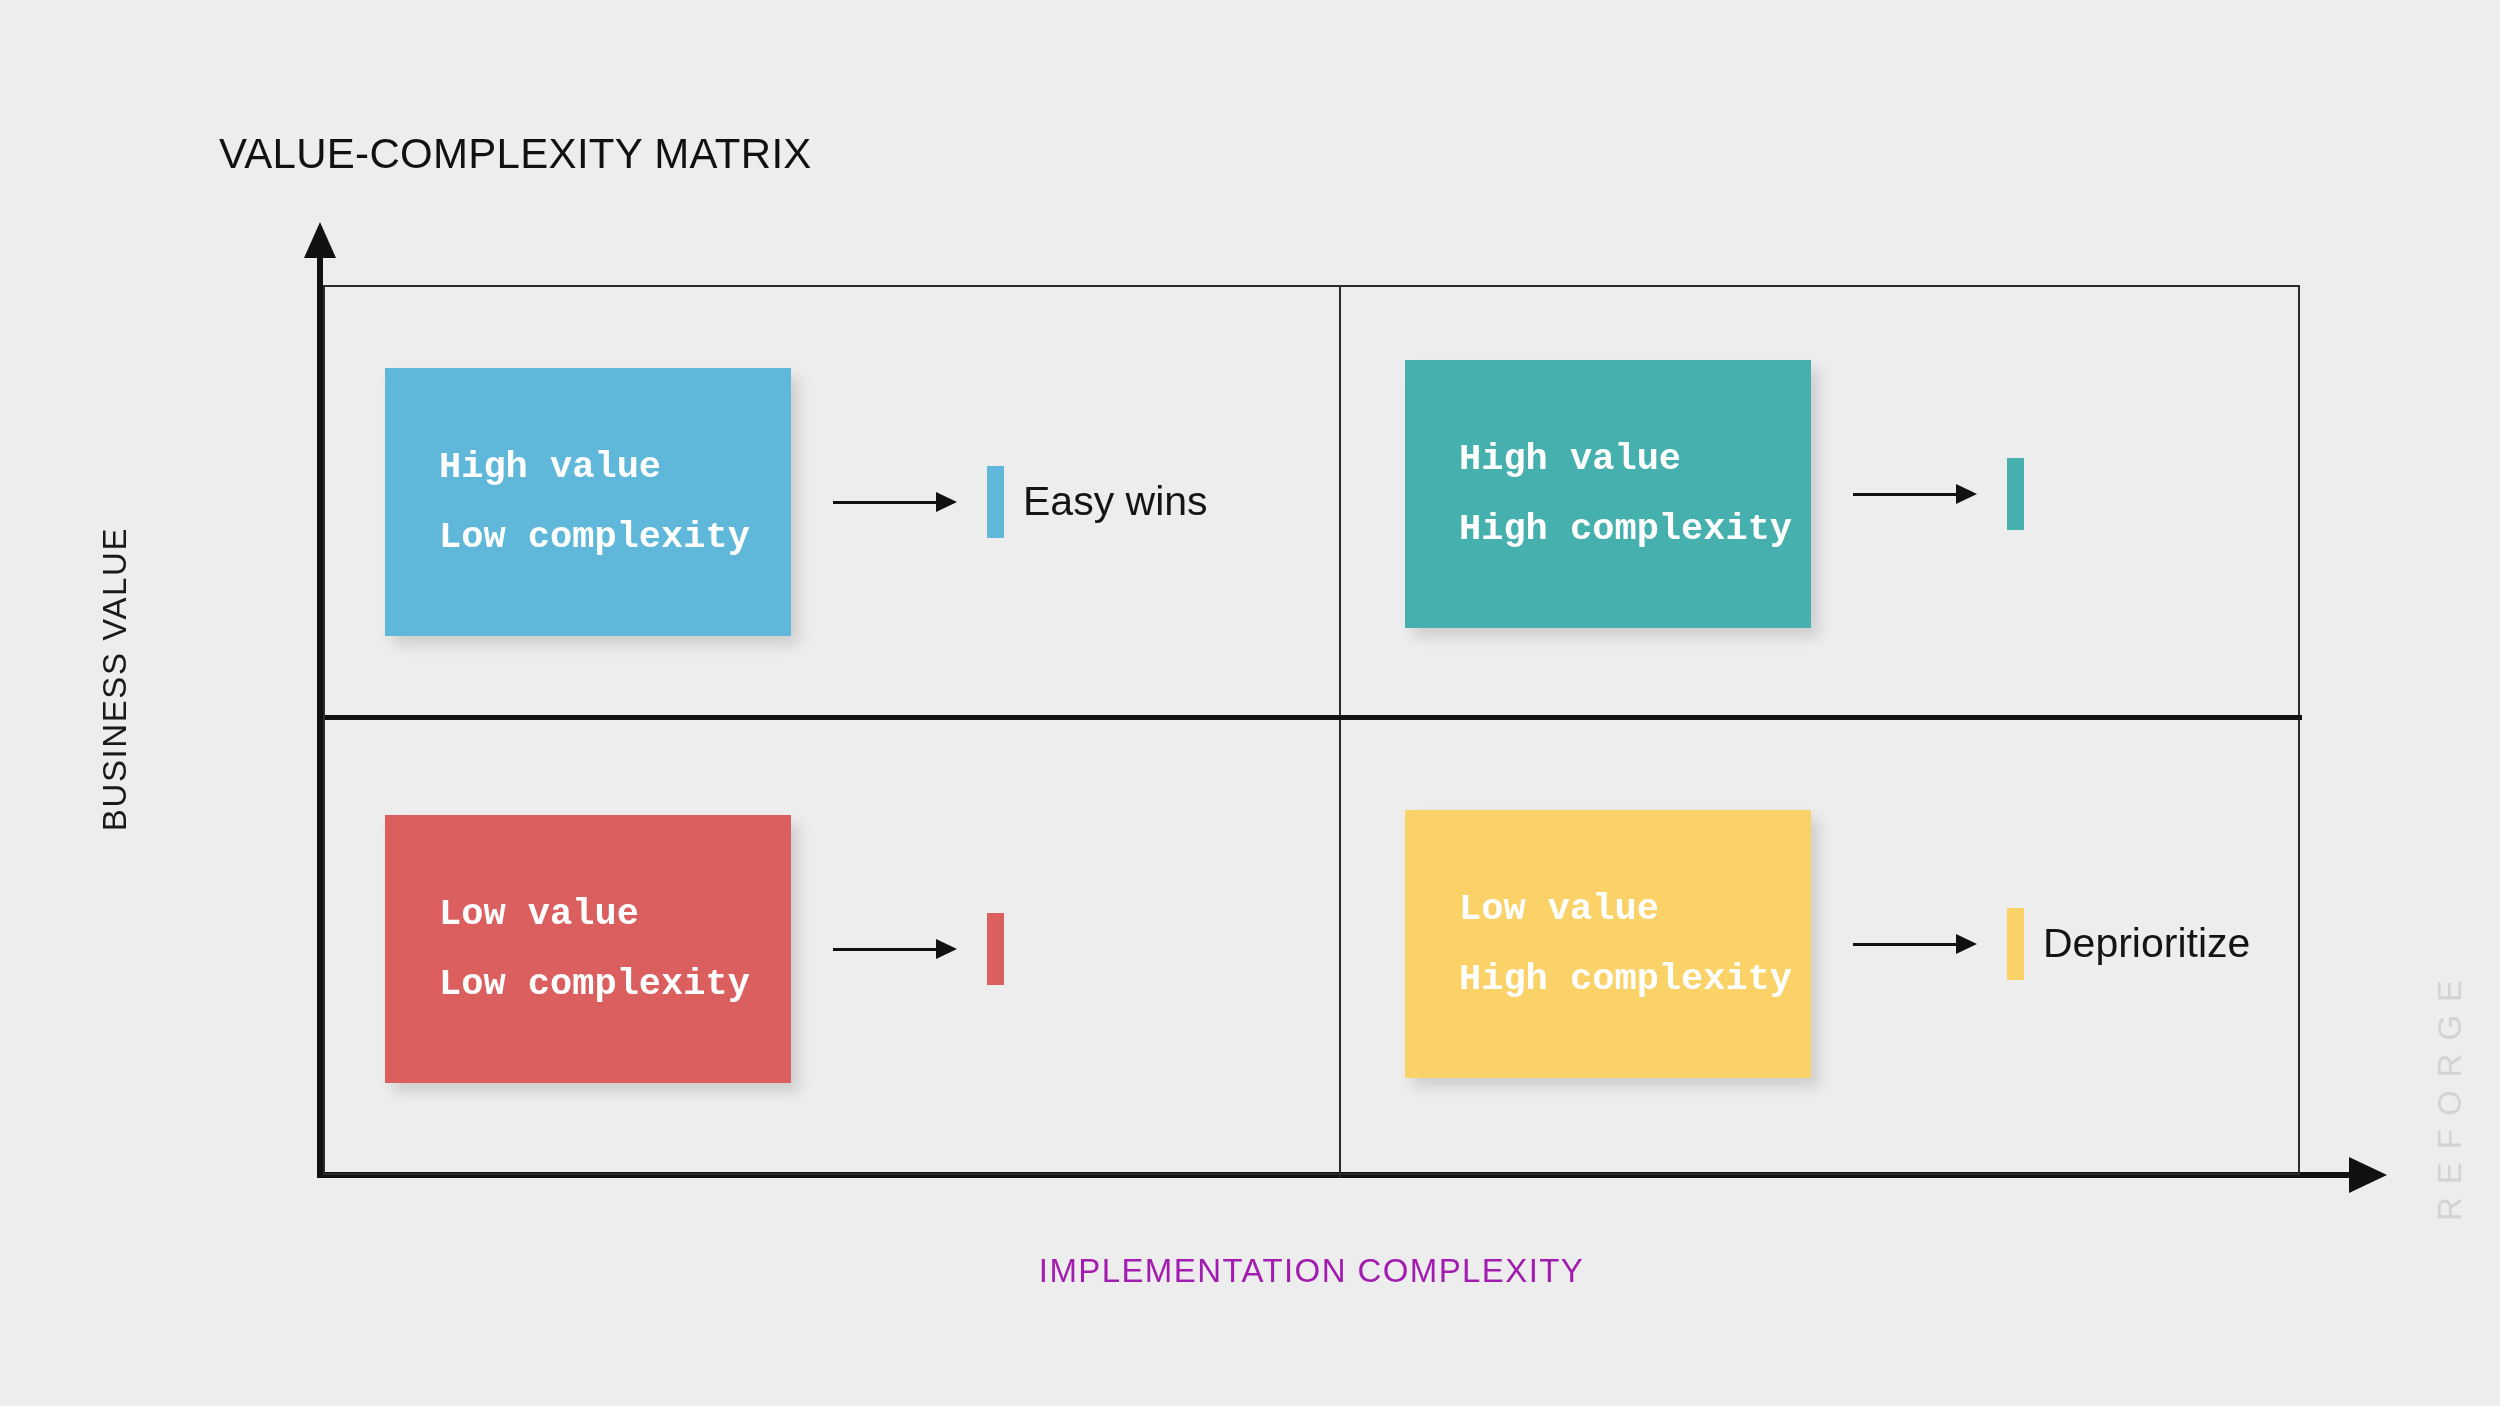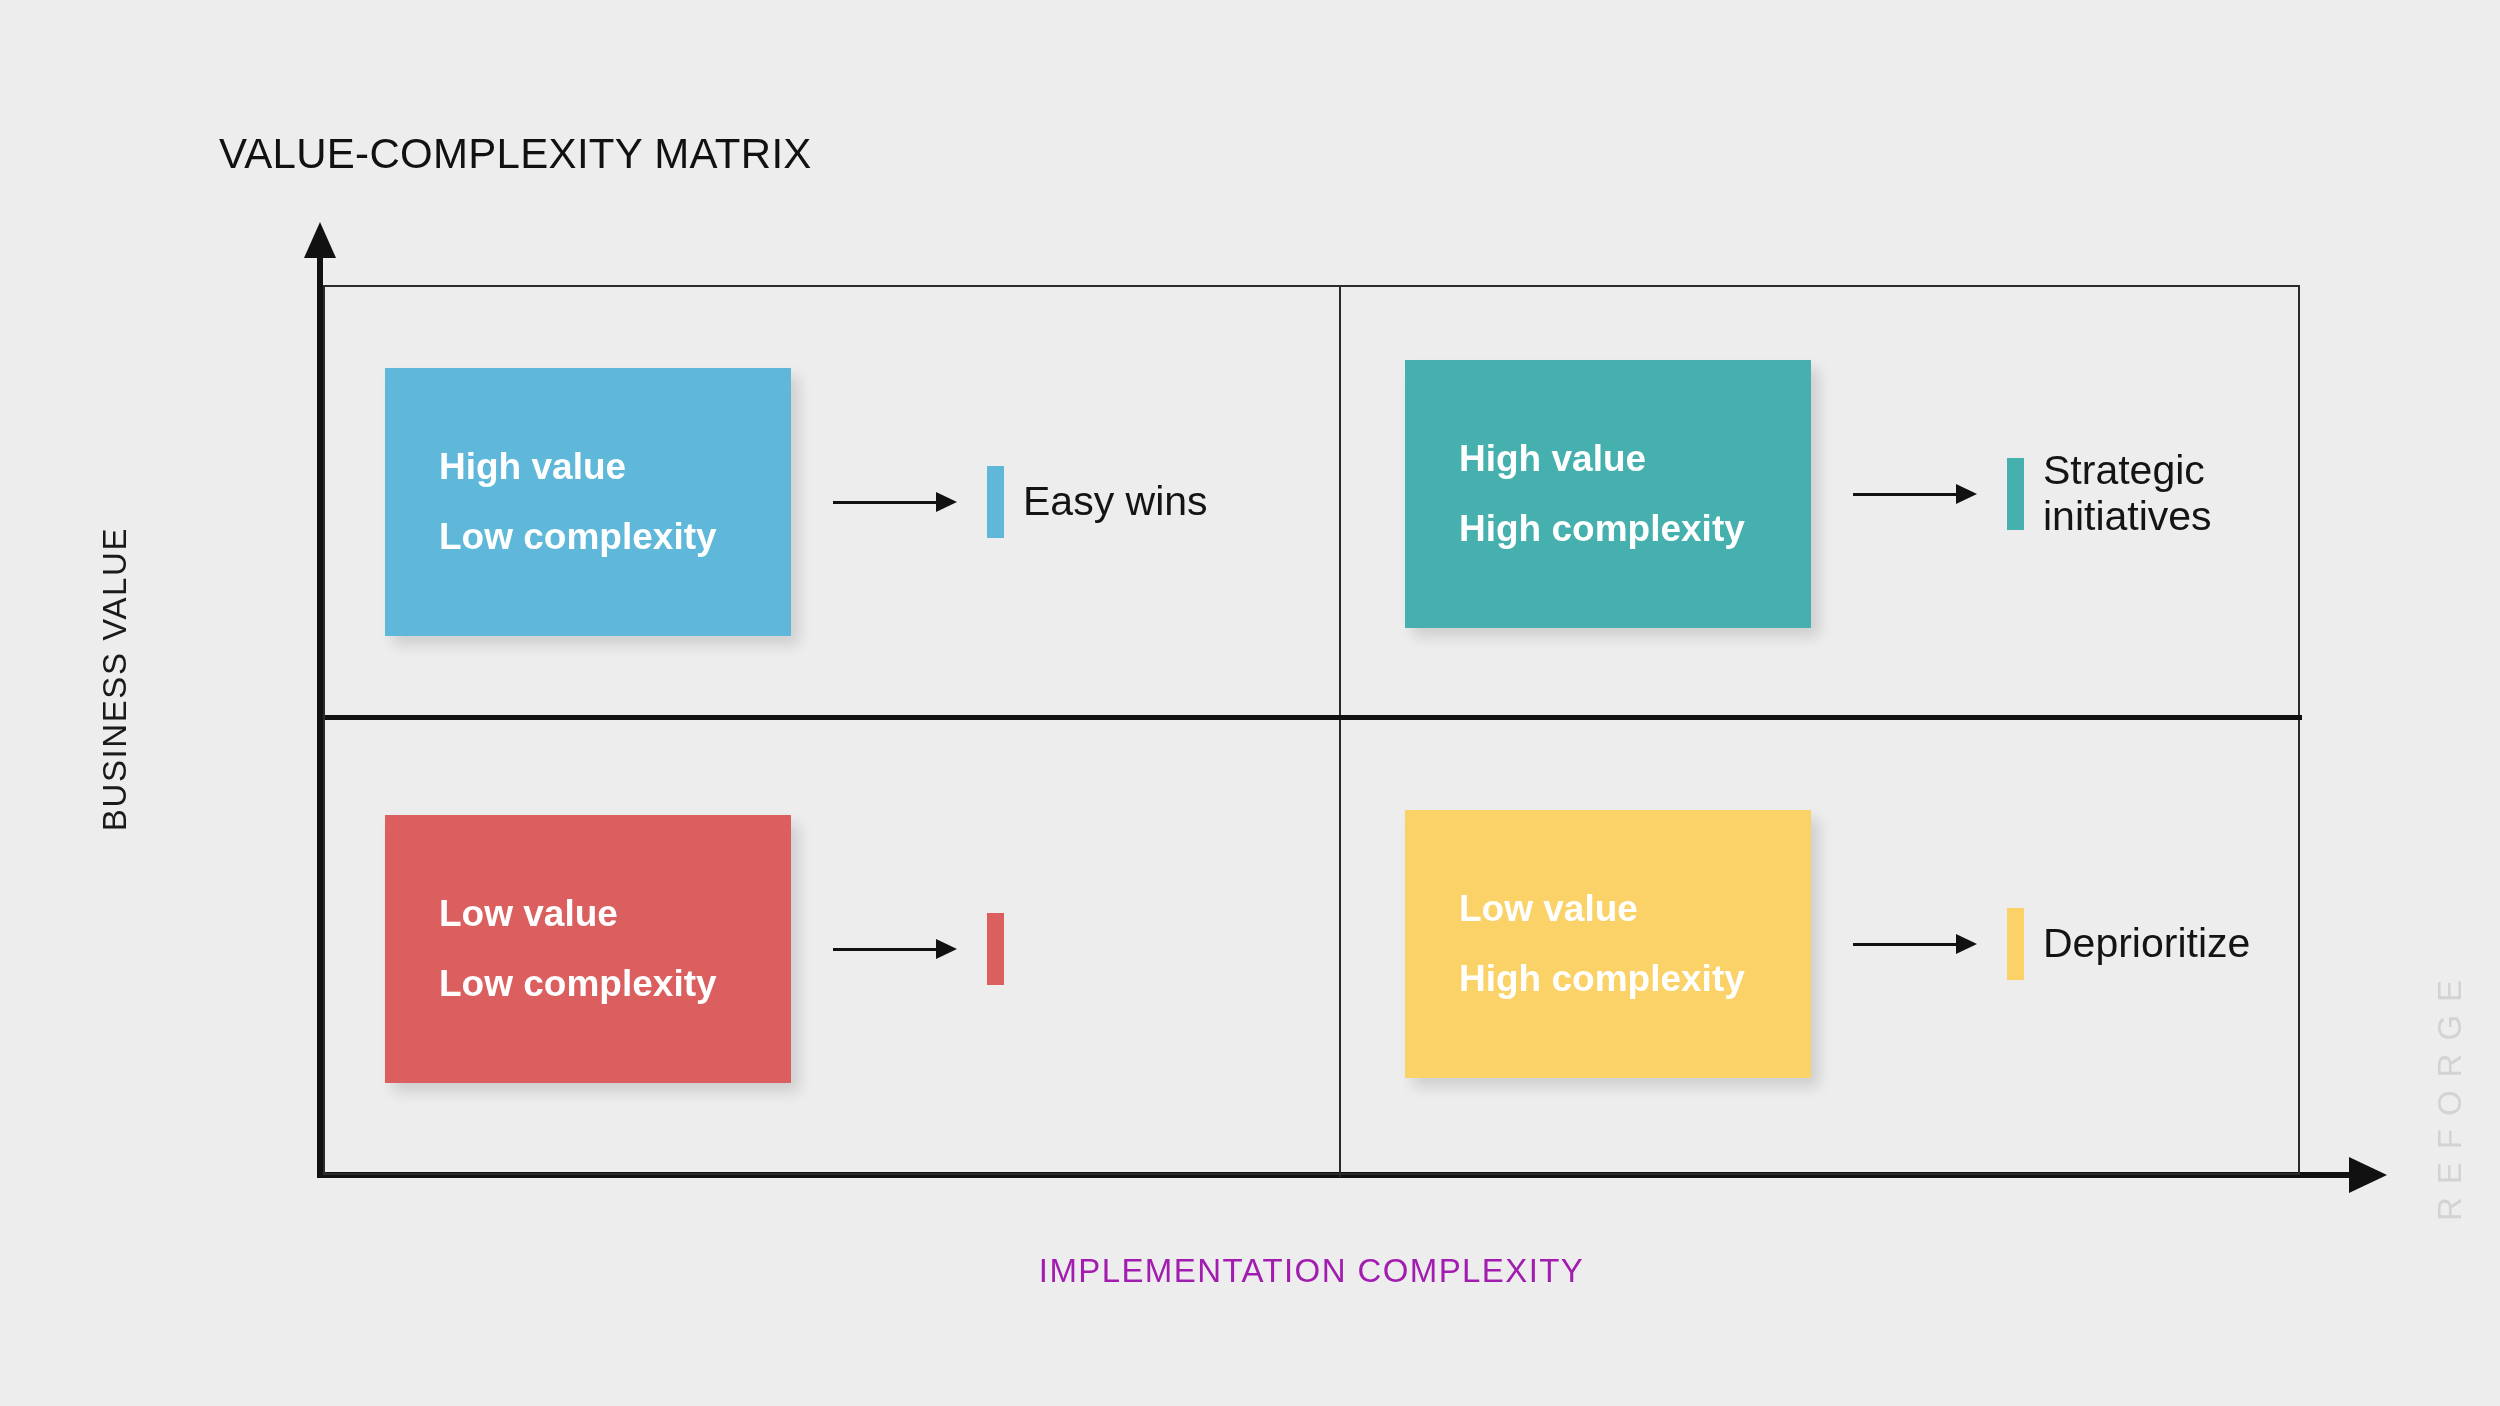--- a/index.html
+++ b/index.html
@@ -131,20 +131,21 @@
   .swatch-box {
     width: 406px;
     height: 268px;
     box-shadow: 8px 9px 13px rgba(0, 0, 0, 0.13);
     display: flex;
     flex-direction: column;
     justify-content: center;
     gap: 28px;
     padding-left: 54px;
     box-sizing: border-box;
+    font-family: Liberation Mono, monospace;
   }
   .swatch-line {
     color: #ffffff;
     font-size: 37px;
     font-weight: bold;
     white-space: nowrap;
   }
 
   
   .connector {
@@ -237,22 +238,20 @@
   <div class="swatch-box" style="background: rgb(69, 176, 174);">
     <div class="swatch-line">High value</div>
     <div class="swatch-line">High complexity</div>
   </div>
   <div class="connector">
     <div class="arrow-shaft"></div>
     <div class="arrow-head"></div>
   </div>
   <div class="outcome">
     <div class="tick" style="background: rgb(69, 176, 174);"></div>
-    <div class="outcome-text">Strategic
-initiatives</div>
   </div>
 </div>
 
 <div class="cell" id="cell-bottom-left">
   <div class="swatch-box" style="background: rgb(219, 95, 95);">
     <div class="swatch-line">Low value</div>
     <div class="swatch-line">Low complexity</div>
   </div>
   <div class="connector">
     <div class="arrow-shaft"></div>

